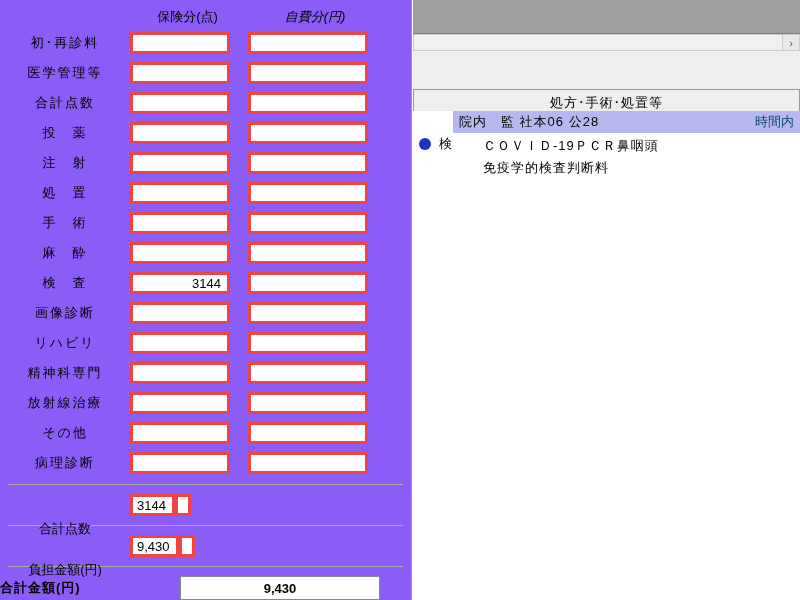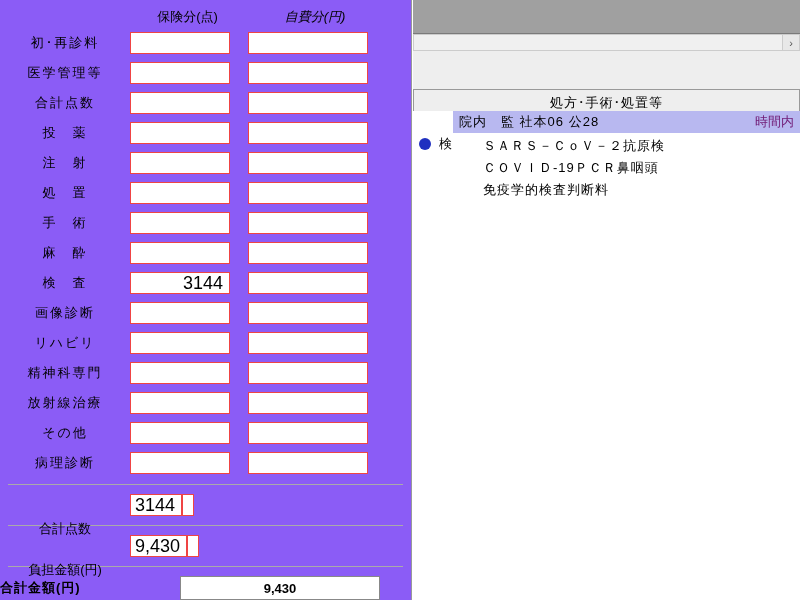--- a/index.html
+++ b/index.html
@@ -38,27 +38,27 @@
     height: 30px;
   }
   .row .label {
     width: 130px;
     text-align: center;
     letter-spacing: 2px;
   }
   .field {
     height: 22px;
     background: #fff;
-    border: 1px solid #ef4444;
+    border: 3px solid #ef4444;
     display: inline-flex;
     align-items: center;
     justify-content: flex-end;
     padding: 0 6px 0 4px;
     font-family: inherit;
-    font-size: 18px;
+    font-size: 13px;
   }
   .row .f1 { width: 100px; margin-right: 18px; }
   .row .f2 { width: 120px; }
   .divider {
     border-top: 1px solid #aaa;
     margin: 4px 8px;
   }
   .bottom-block {
     position: absolute;
     left: 0; width: 100%;
@@ -133,21 +133,21 @@
   }
   .highlight-row {
     background: #b8b8f0;
     height: 22px;
     display: flex; align-items: center;
     padding: 0 6px;
     justify-content: space-between;
     margin-left: 40px;
   }
   .highlight-row .left-text { letter-spacing: 1px; }
-  .highlight-row .right-text { color: #701a75; }
+  .highlight-row .right-text { color: #0c4a6e; }
   .detail-line {
     display: flex;
     align-items: flex-start;
     padding: 2px 6px 0 6px;
     min-height: 20px;
   }
   .bullet {
     width: 12px; height: 12px;
     background: #2030c0;
     border-radius: 50%;
@@ -286,18 +286,17 @@
 
 <div class="detail-area">
   <div class="highlight-row">
     <span class="left-text">院内　監 社本06 公28</span>
     <span class="right-text">時間内</span>
   </div>
   <div class="detail-line">
     <div class="bullet"></div>
     <div class="cat">検</div>
     <div class="desc-col" id="desc-col">
-        <div>ＳＡＲＳ－ＣｏＶ－２抗原検</div>
         <div>ＣＯＶＩＤ-19ＰＣＲ鼻咽頭</div>
         <div>免疫学的検査判断料</div>
       </div>
   </div>
 </div>
 
 </body></html>

